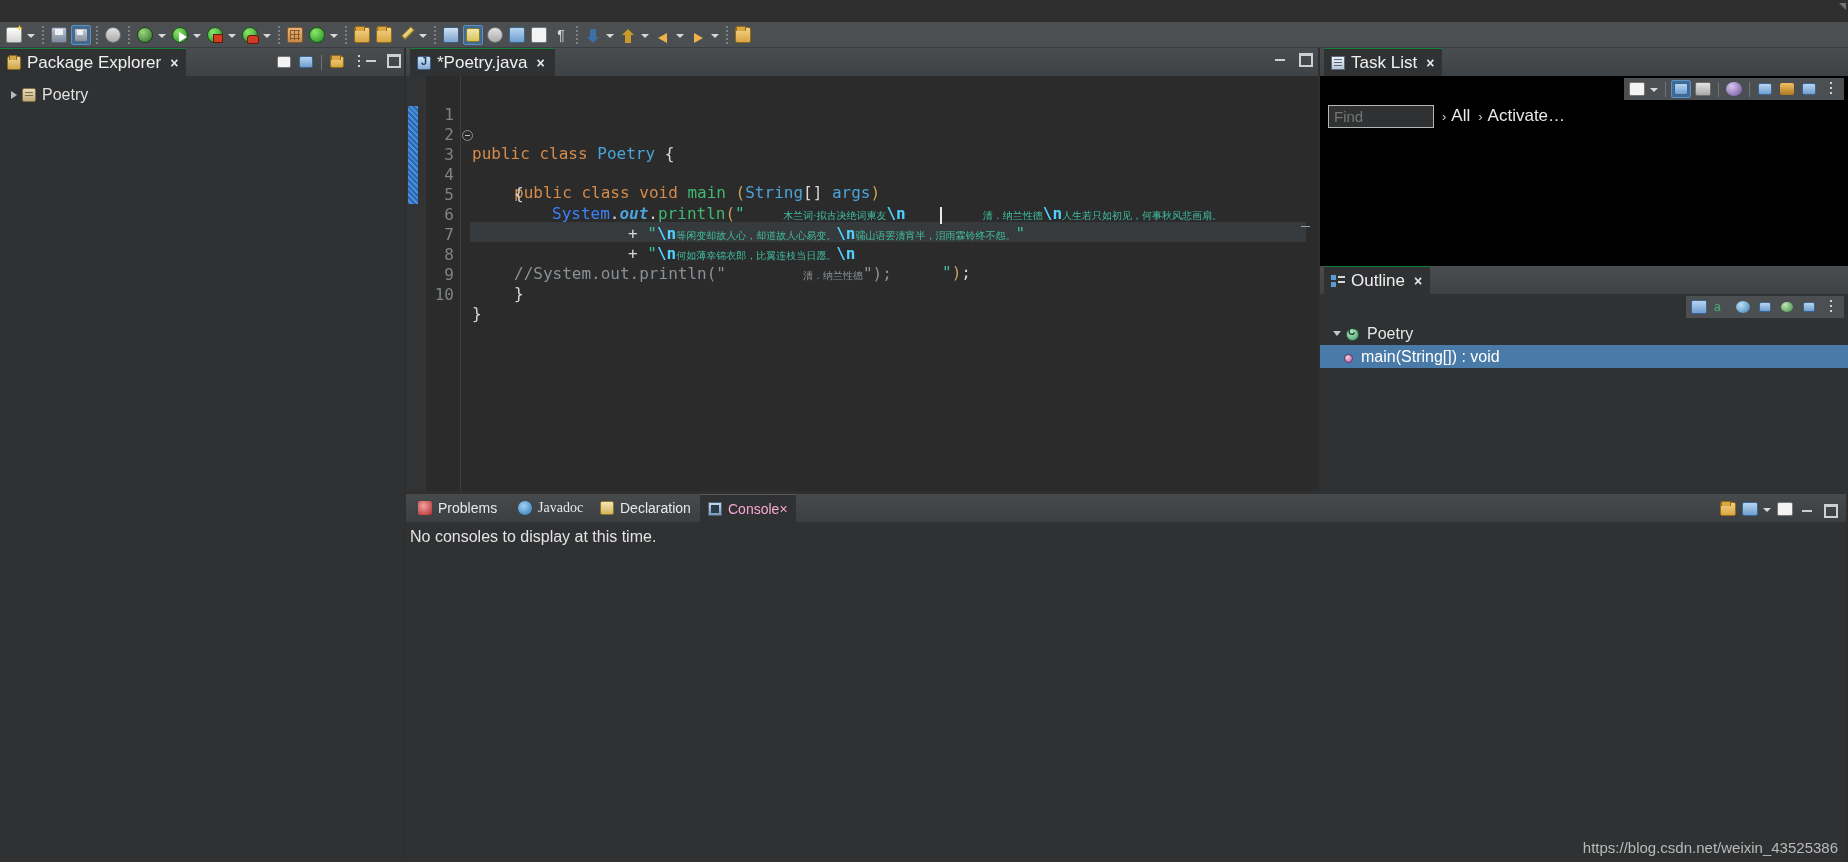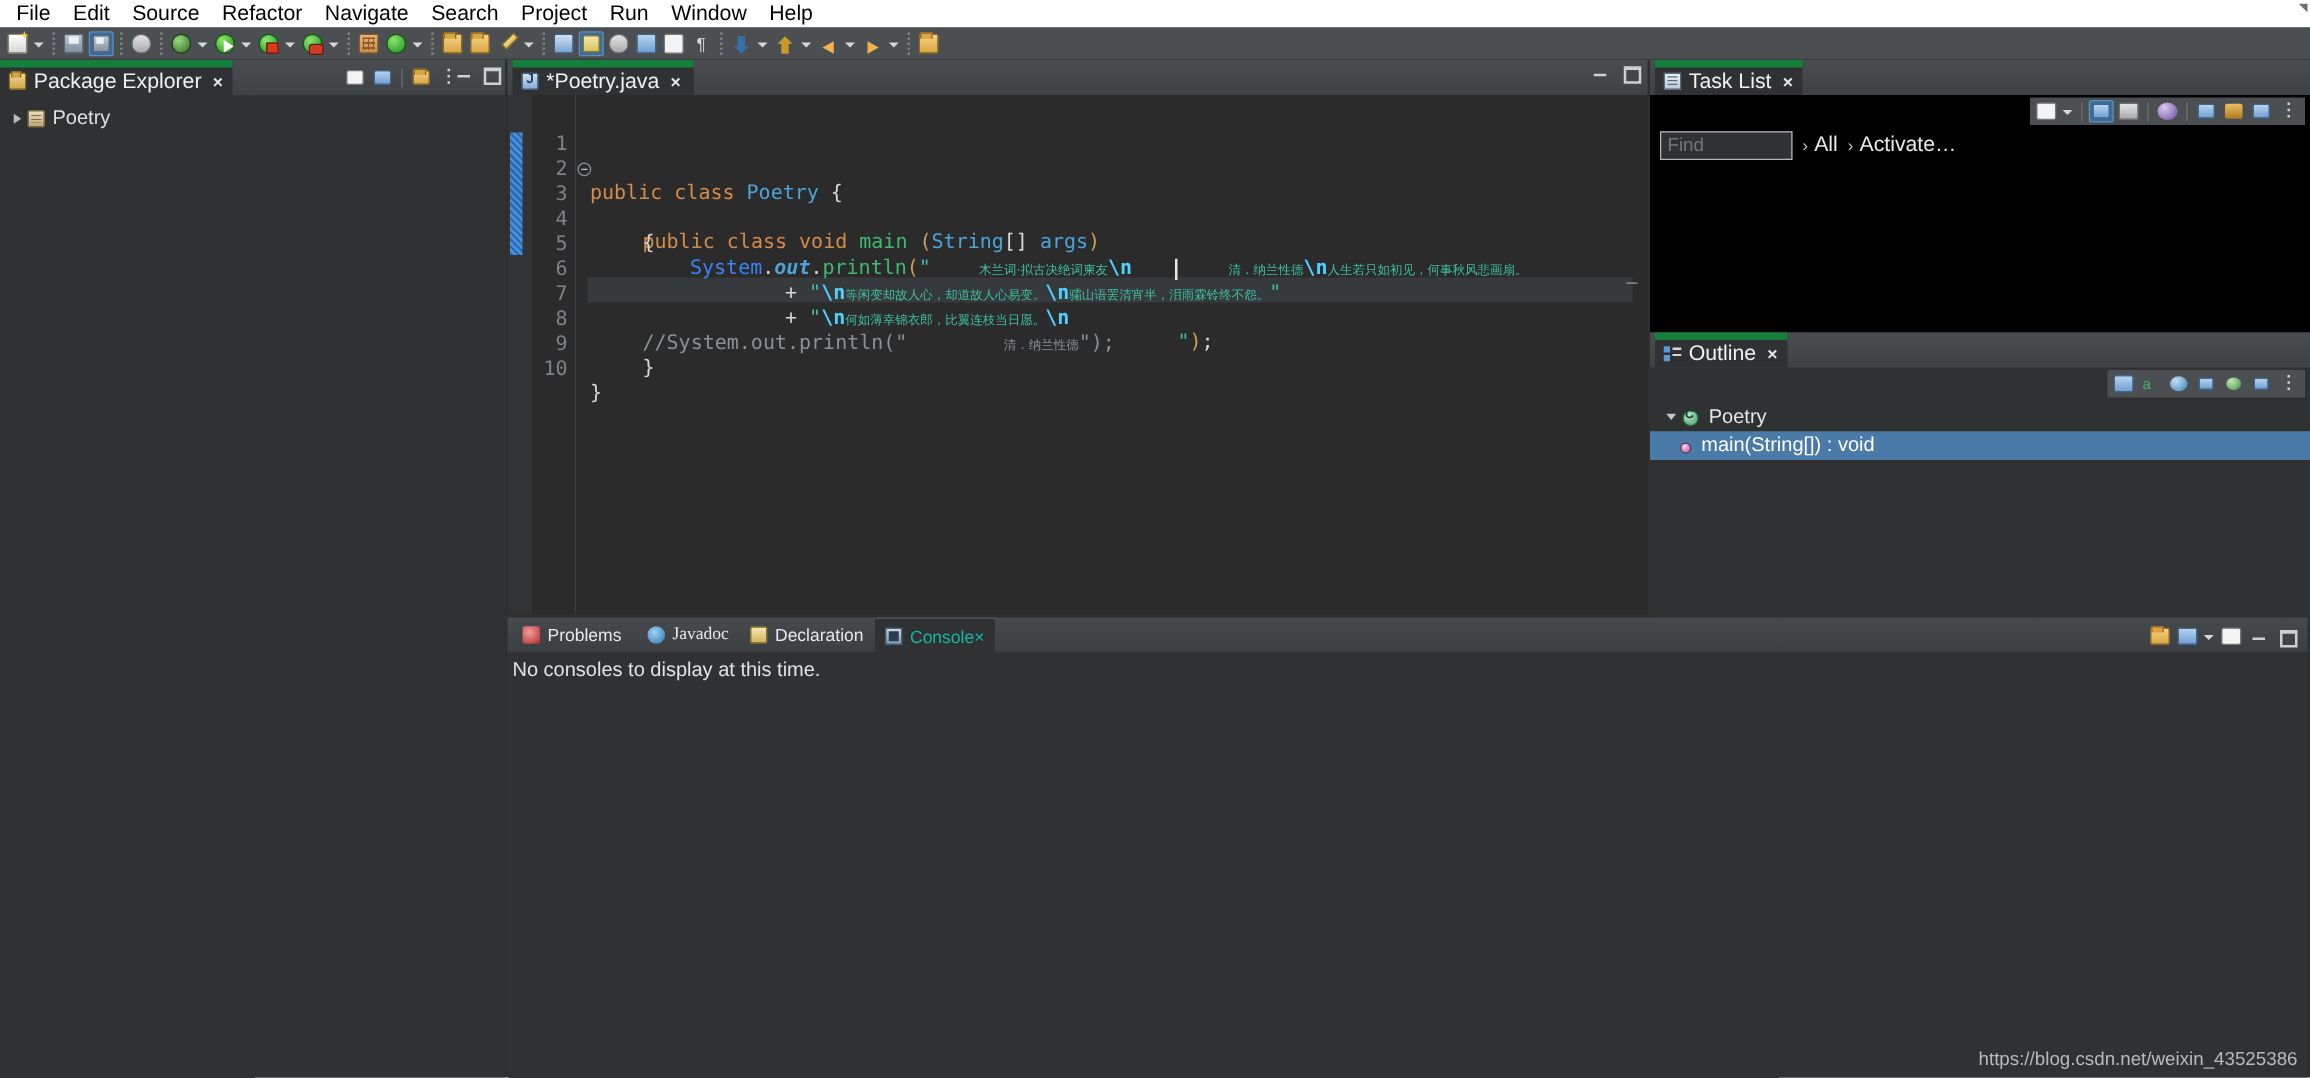--- a/index.html
+++ b/index.html
@@ -89,21 +89,21 @@
 
   
   .panel { position: absolute; background: #313335; }
   .panel-tabbar {
     position: absolute; left: 0; top: 0; height: 28px; width: 100%;
     background: linear-gradient(#4a4d50, #3f4245);
   }
   .tab {
     position: absolute; top: 0; height: 28px; display: flex; align-items: center;
     padding: 0 8px 0 7px; background: #2f3133; color: #f0f0f0; font-size: 17px;
-    white-space: nowrap; border-top: 6px solid #15803d; text-align: right;
+    white-space: nowrap; border-top: 1px solid #15803d; text-align: right;
   }
   .tab .tab-close { margin-left: 9px; font-size: 14px; font-weight: bold; color: #e8e8e8; }
   .tab-icon { width: 14px; height: 14px; margin-right: 6px; flex: none; position: relative; }
   .icon-java { background: linear-gradient(#d2e2f2,#85aed6); border: 1px solid #3d5f85; border-radius: 2px; }
   .icon-java::after { content:"J"; position:absolute; left:3px; top:-2px; font-size:11px; color:#1d3f66; font-weight:bold; }
   .icon-tasklist { background: linear-gradient(#eef2f7,#b9c6d6); border: 1px solid #5b6b7d; }
   .icon-tasklist::after { content:""; position:absolute; left:2px; top:2px; right:2px; height:1px;
      box-shadow: 0 0 0 0 #5b6b7d, 0 3px 0 0 #5b6b7d, 0 6px 0 0 #5b6b7d; background:#5b6b7d; }
   .icon-outline { background: transparent; }
   .icon-outline::before { content:""; position:absolute; left:0; top:1px; width:5px; height:5px; background:#5b9bd5; }
@@ -185,21 +185,21 @@
      border: 1px solid #8a9196; background: #2b2b2b; }
   .collapse-marker::after { content:""; position:absolute; left:2px; top:4px; width:5px; height:1px; background:#c0c0c0; }
   .caret { position: absolute; width: 2px; height: 17px; background: #e8e8e8; }
   .fold-dash { position: absolute; width: 9px; height: 1px; background: #9aa0a4; }
 
   
   #bottom-panel { left: 406px; top: 494px; width: 1440px; height: 368px; background: #2f3133; }
   #bottom-panel .panel-tabbar { background: linear-gradient(#474a4d,#3c3f42); }
   .btab { position: absolute; top: 0; height: 28px; display: flex; align-items: center;
      padding: 0 8px; font-size: 14px; color: #e8e8e8; white-space: nowrap; }
-  .btab.active { background: #2f3133; border-top: 1px solid #55595c; color: #14b8a6; }
+  .btab.active { background: #2f3133; border-top: 1px solid #55595c; color: #f9a8d4; }
   .console-body { position: absolute; left: 0; top: 28px; right: 0; bottom: 0; background: #2f3133; }
   .console-text { position: absolute; left: 4px; top: 6px; font-size: 16px; color: #e3e3e3; }
   .bottom-tools { position: absolute; right: 6px; top: 5px; display: flex; align-items: center; }
 
   
   #task-list { left: 1320px; top: 48px; width: 528px; height: 218px; background: #000000; }
   #task-list .panel-tabbar { background: linear-gradient(#4a4d50,#3f4245); }
   .tl-toolbar { position: absolute; right: 4px; top: 30px; display: flex; align-items: center;
      background: #4b4f52; height: 22px; padding: 0 2px; }
   .tl-findrow { position: absolute; left: 8px; top: 56px; right: 4px; height: 24px; display: flex; align-items: center; }
@@ -223,32 +223,20 @@
   .watermark { position: absolute; right: 10px; bottom: 6px; font-size: 15px; color: #b9b9b9; }
   .scrollcorner { position: absolute; right: 0; top: 0; width: 18px; height: 22px; }
   .scrollcorner::after { content:""; position:absolute; right:2px; top:3px;
      border-left:7px solid transparent; border-top:7px solid #6c7073; }
 </style>
 </head>
 <body>
 
 <div id="app">
 
-  <div class="menubar">
-    <div class="menu-item">File</div>
-    <div class="menu-item">Edit</div>
-    <div class="menu-item">Source</div>
-    <div class="menu-item">Refactor</div>
-    <div class="menu-item">Navigate</div>
-    <div class="menu-item">Search</div>
-    <div class="menu-item">Project</div>
-    <div class="menu-item">Run</div>
-    <div class="menu-item">Window</div>
-    <div class="menu-item">Help</div>
-  </div>
   <div class="scrollcorner"></div>
 
   <div class="toolbar">
     <div class="tb">
         <span class="ic ic-doc"></span>
       </div>
     <div class="tb-arrow"></div>
     <div class="tb-sep"></div>
     <div class="tb">
         <span class="ic ic-save"></span>

